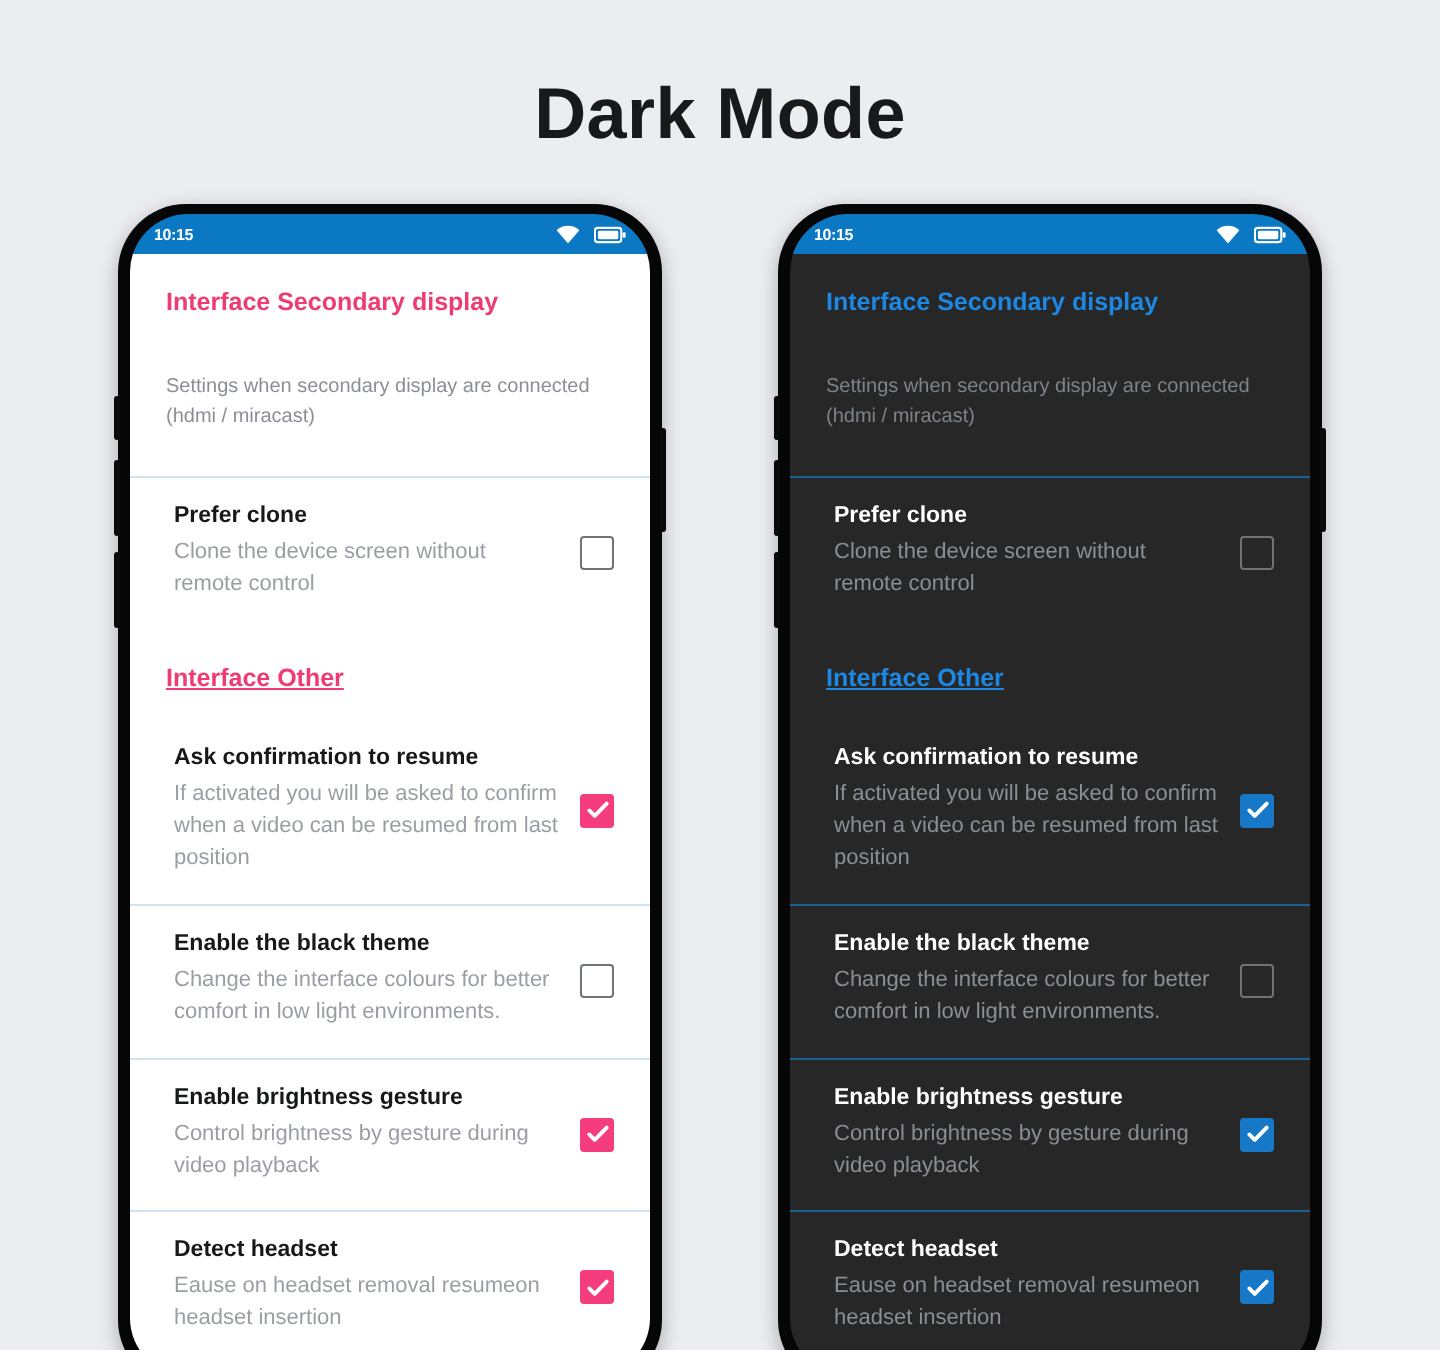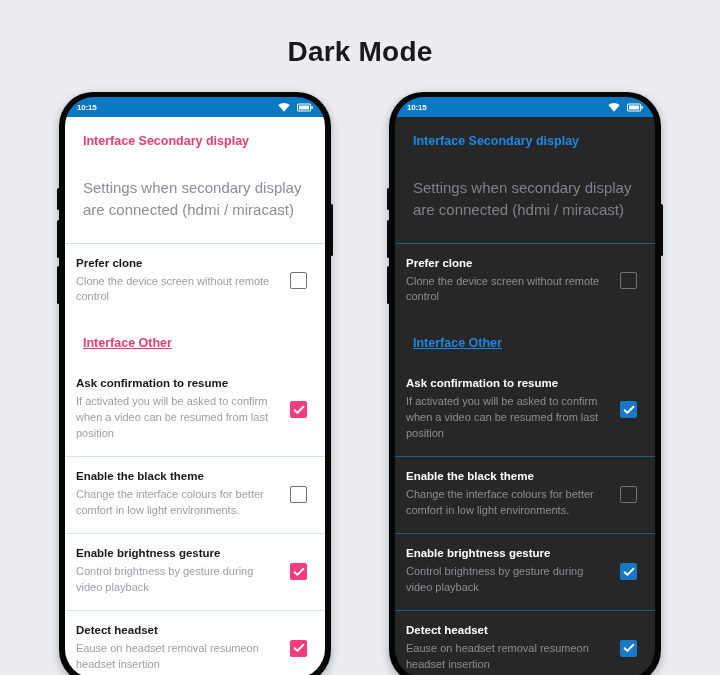--- a/index.html
+++ b/index.html
@@ -8,21 +8,21 @@
     width: 720px;
     height: 675px;
     background: #ebedf0;
     font-family: "Liberation Sans", sans-serif;
     overflow: hidden;
     position: relative;
   }
 
   .page-title {
     text-align: center;
-    font-size: 28px;
+    font-size: 36px;
     font-weight: bold;
     color: #18191b;
     letter-spacing: 0.2px;
     margin-top: 36px;
   }
 
   .phones {
     display: flex;
     justify-content: center;
     gap: 58px;
@@ -92,31 +92,31 @@
 
   .sec-header {
     padding: 17px 18px 0 18px;
   }
   .sec-header .sec-title {
     font-size: 12.5px;
     font-weight: bold;
     margin-bottom: 4px;
   }
   .sec-header .sec-desc {
-    font-size: 15px;
+    font-size: 10px;
     line-height: 1.45;
     padding-bottom: 22px;
     margin-top: 29px;
   }
   .sec-header.no-desc .sec-title { margin-bottom: 0; padding-bottom: 14px; text-decoration: underline; }
 
   .row {
     display: flex;
     align-items: center;
-    padding: 13px 18px 14px 11px;
+    padding: 13px 18px 14px 22px;
     gap: 10px;
   }
   .row .texts { flex: 1 1 auto; min-width: 0; }
   .row .r-title {
     font-size: 11.5px;
     font-weight: bold;
     margin-bottom: 5px;
   }
   .row .r-desc {
     font-size: 11px;

